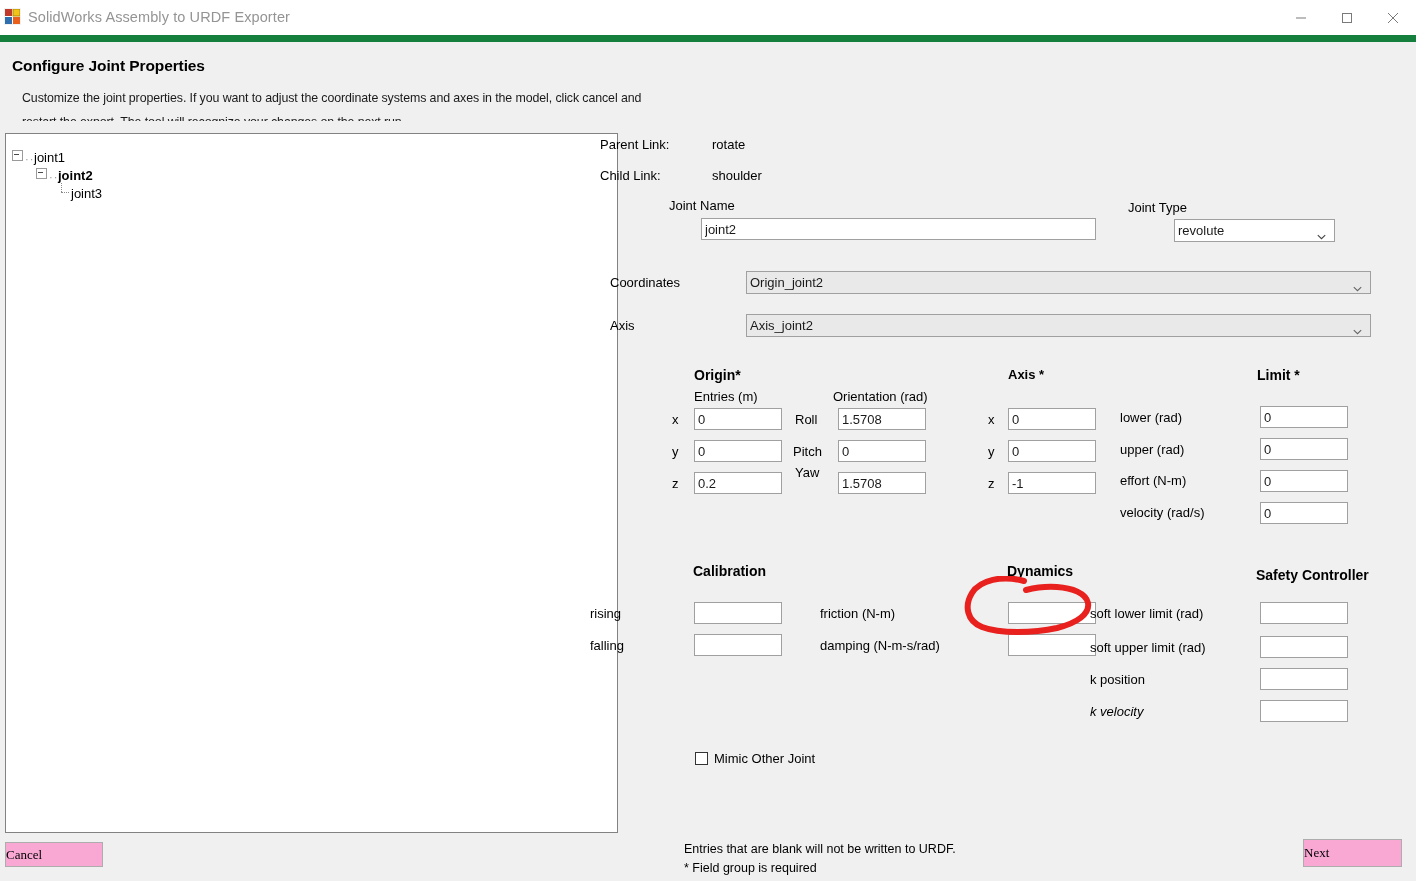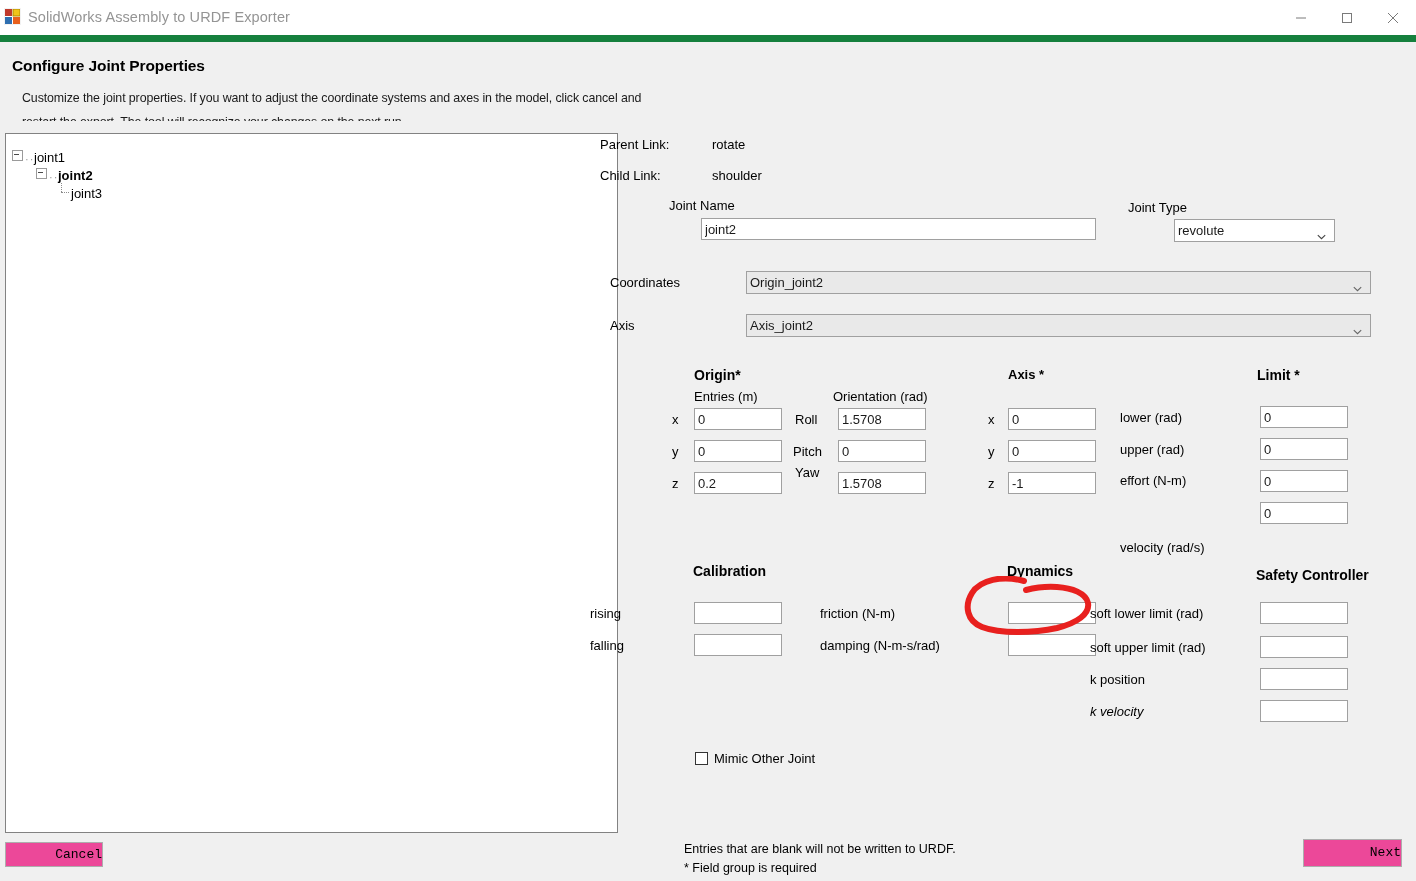--- a/index.html
+++ b/index.html
@@ -145,27 +145,27 @@
     content: "";
     position: absolute;
     left: 1px; top: 5px;
     width: 8px; height: 0;
     border-top: 1px dotted #8c8c8c;
   }
 
   
   .btn {
     position: absolute;
-    background: #ec4899;
+    background: #f9a8d4;
     border: 1px solid #adadad;
     box-sizing: border-box;
-    font-family: Liberation Mono, monospace;
+    font-family: Liberation Serif, serif;
     font-size: 13px;
     color: #000000;
-    text-align: right;
+    text-align: left;
     cursor: default;
     padding: 0;
   }
   .btn-cancel { left: 5px; top: 721px; width: 98px; height: 25px; line-height: 23px; }
   .btn-next   { left: 1303px; top: 718px; width: 99px; height: 28px; line-height: 26px; }
 
   
   .form { position: absolute; left: 0; top: 0; width: 1416px; height: 760px; }
 
   .lbl {
@@ -355,21 +355,21 @@
       <div class="lbl" style="left:988px;top:355px;">z</div>
       <input class="txt" style="left: 1008px; top: 351px; width: 88px; height: 22px;" value="-1">
 
       <div class="lbl bold" style="left:1257px;top:246px;font-size:14px;">Limit *</div>
       <div class="lbl lbl-r" style="left:1120px;top:289px;width:127px;">lower (rad)</div>
       <input class="txt" style="left: 1260px; top: 285px; width: 88px; height: 22px;" value="0">
       <div class="lbl lbl-r" style="left:1120px;top:321px;width:127px;">upper (rad)</div>
       <input class="txt" style="left: 1260px; top: 317px; width: 88px; height: 22px;" value="0">
       <div class="lbl lbl-r" style="left:1120px;top:352px;width:127px;">effort (N-m)</div>
       <input class="txt" style="left: 1260px; top: 349px; width: 88px; height: 22px;" value="0">
-      <div class="lbl lbl-r" style="left:1120px;top:384px;width:127px;margin-top:35px;">velocity (rad/s)</div>
+      <div class="lbl lbl-r" style="left:1120px;top:384px;width:127px;">velocity (rad/s)</div>
       <input class="txt" style="left: 1260px; top: 381px; width: 88px; height: 22px;" value="0">
 
       <div class="lbl bold" style="left:693px;top:442px;font-size:14px;">Calibration</div>
       <div class="lbl lbl-r" style="left:590px;top:485px;width:90px;">rising</div>
       <input class="txt" style="left: 694px; top: 481px; width: 88px; height: 22px;" value="">
       <div class="lbl lbl-r" style="left:590px;top:517px;width:90px;">falling</div>
       <input class="txt" style="left: 694px; top: 513px; width: 88px; height: 22px;" value="">
 
       <div class="lbl bold" style="left:1007px;top:442px;font-size:14px;">Dynamics</div>
       <div class="lbl lbl-r" style="left:820px;top:485px;width:175px;">friction (N-m)</div>

